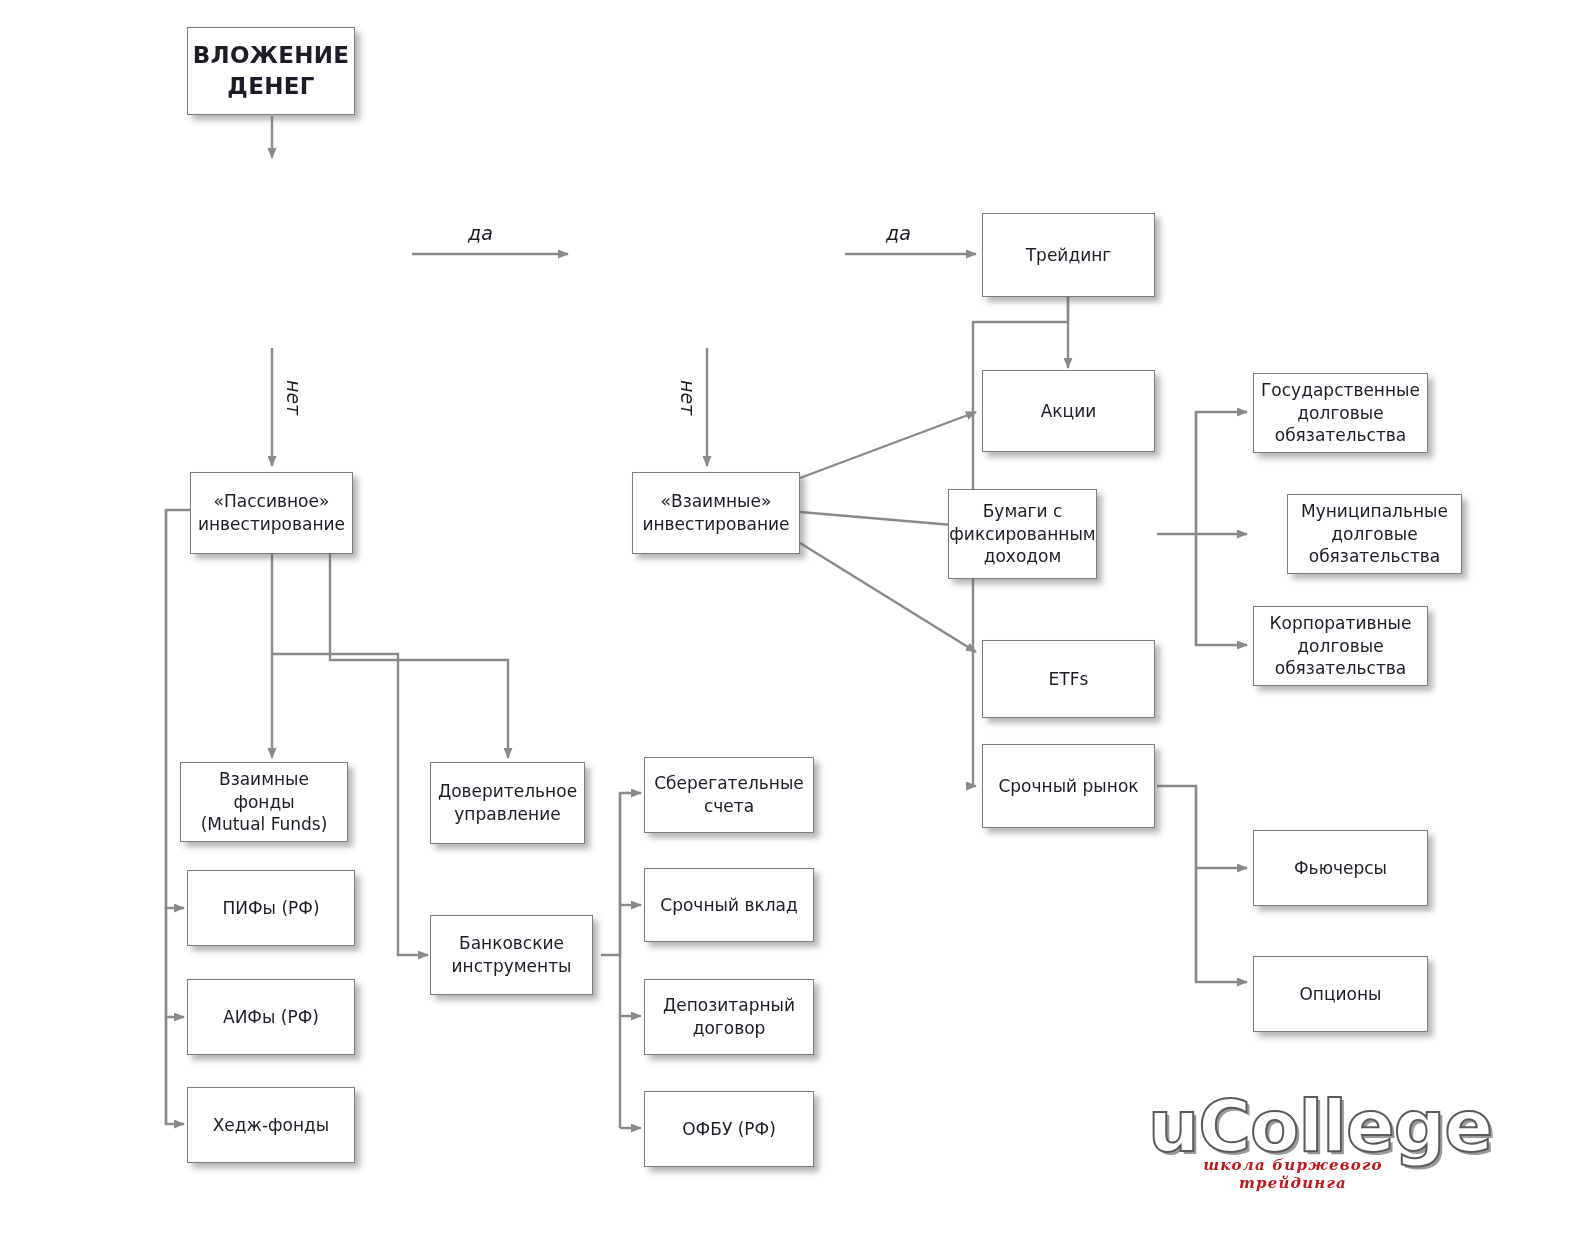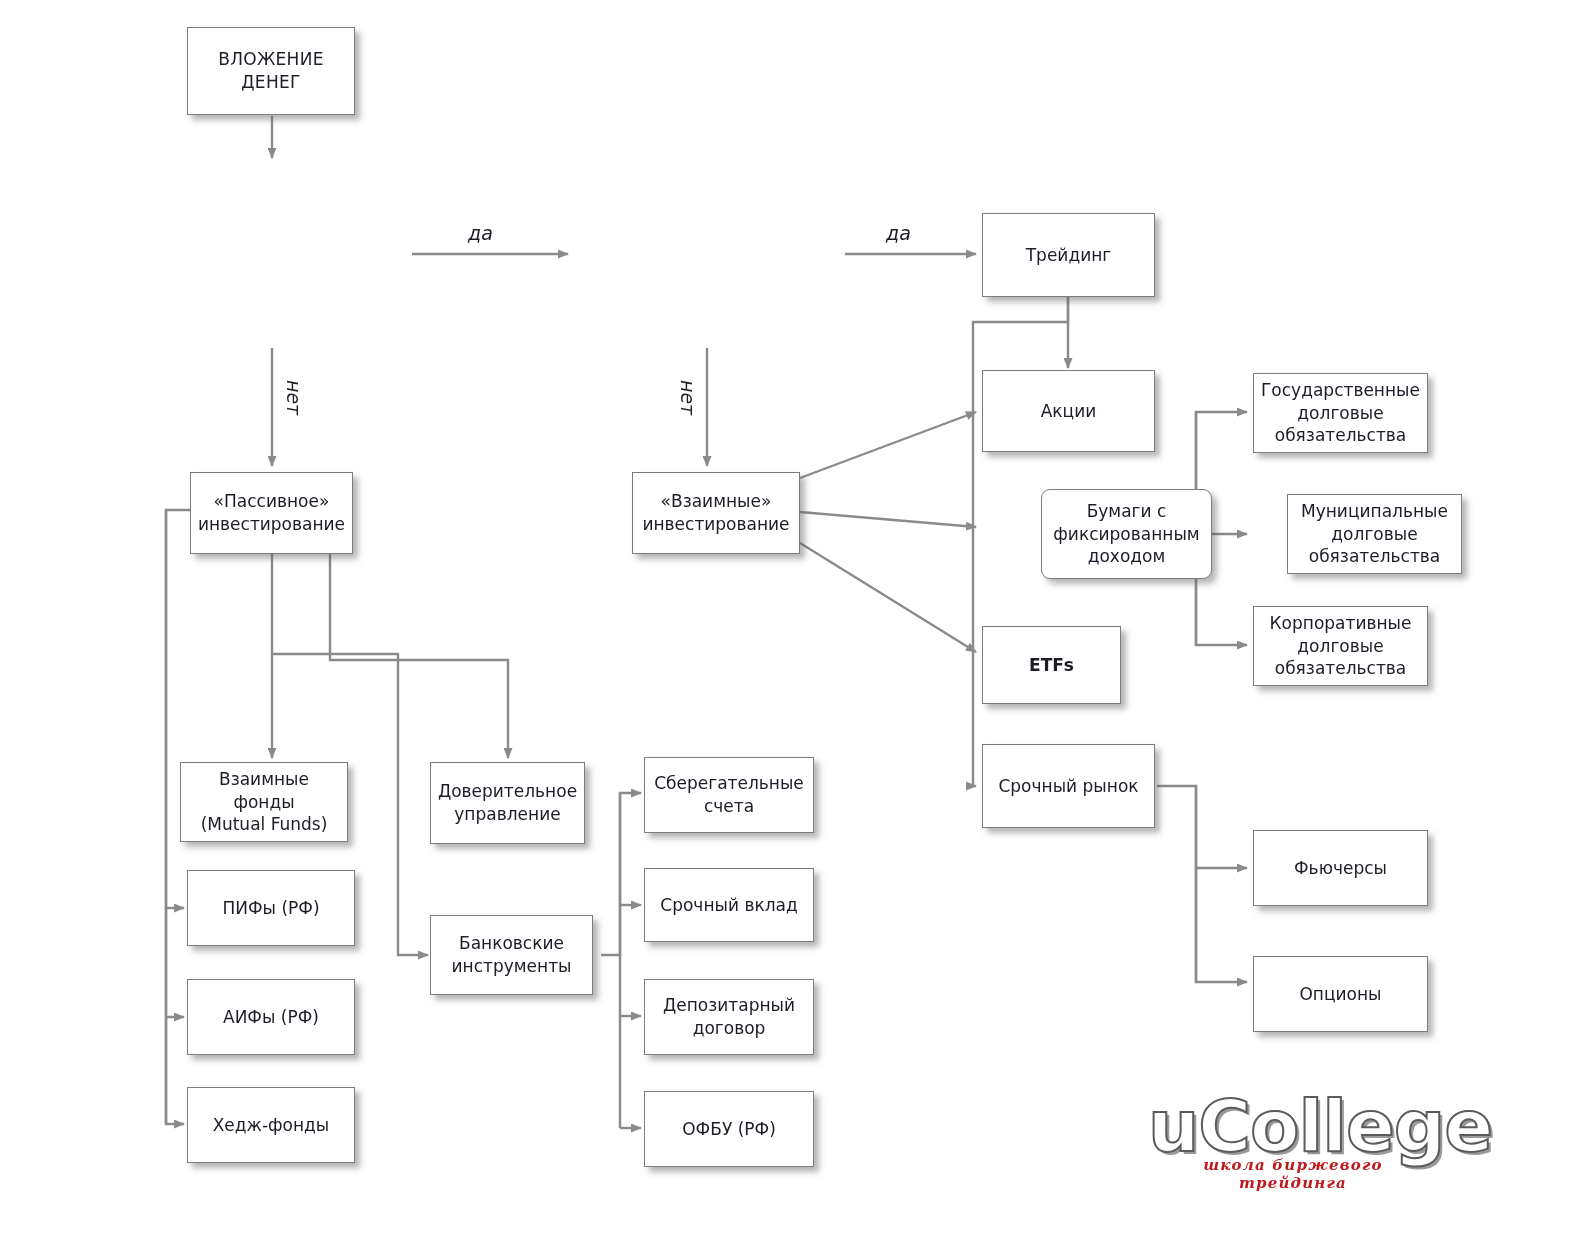--- a/index.html
+++ b/index.html
@@ -13,21 +13,21 @@
     border:1.6px solid #7d7d7d;
     display:flex;align-items:center;justify-content:center;
     text-align:center;
     color:#1d1d28;
     font-size:17px;
     line-height:1.35;
     padding:4px 6px;
     box-shadow:5px 5px 6px rgba(90,90,90,0.45);
     z-index:3;
   }
-  .node.bold{font-weight:normal;font-size:17px;letter-spacing:.3px;}
+  .node.bold{font-weight:bold;font-size:23px;letter-spacing:.3px;}
 
   .diamond{
     position:absolute;
     z-index:3;
   }
   .diamond svg{position:absolute;left:0;top:0;overflow:visible;}
   .diamond .dlabel{
     position:absolute;left:0;top:0;width:100%;height:100%;
     display:flex;align-items:center;justify-content:center;
     text-align:center;font-size:17px;color:#1d1d28;line-height:1.4;
@@ -162,29 +162,29 @@
     <span>
       <span>«Взаимные»</span><br>
       <span>инвестирование</span>
     </span>
   </div>
 
   <div class="node" style="left:982px;top:213px;width:173px;height:84px;">Трейдинг</div>
 
   <div class="node" style="left:982px;top:370px;width:173px;height:82px;">Акции</div>
 
-  <div class="node" style="left:1041px;top:489px;width:171px;height:90px;border-radius:9px;">
+  <div class="node" style="left:948px;top:489px;width:149px;height:90px;">
     <span>
       <span>Бумаги с</span><br>
       <span>фиксированным</span><br>
       <span>доходом</span>
     </span>
   </div>
 
-  <div class="node" style="left:982px;top:626px;width:139px;height:78px;font-weight:bold;">ETFs</div>
+  <div class="node" style="left:982px;top:640px;width:173px;height:78px;">ETFs</div>
 
   <div class="node" style="left:982px;top:744px;width:173px;height:84px;">Срочный рынок</div>
 
   <div class="node" style="left:1253px;top:373px;width:175px;height:80px;">
     <span>
       <span>Государственные</span><br>
       <span>долговые</span><br>
       <span>обязательства</span>
     </span>
   </div>

